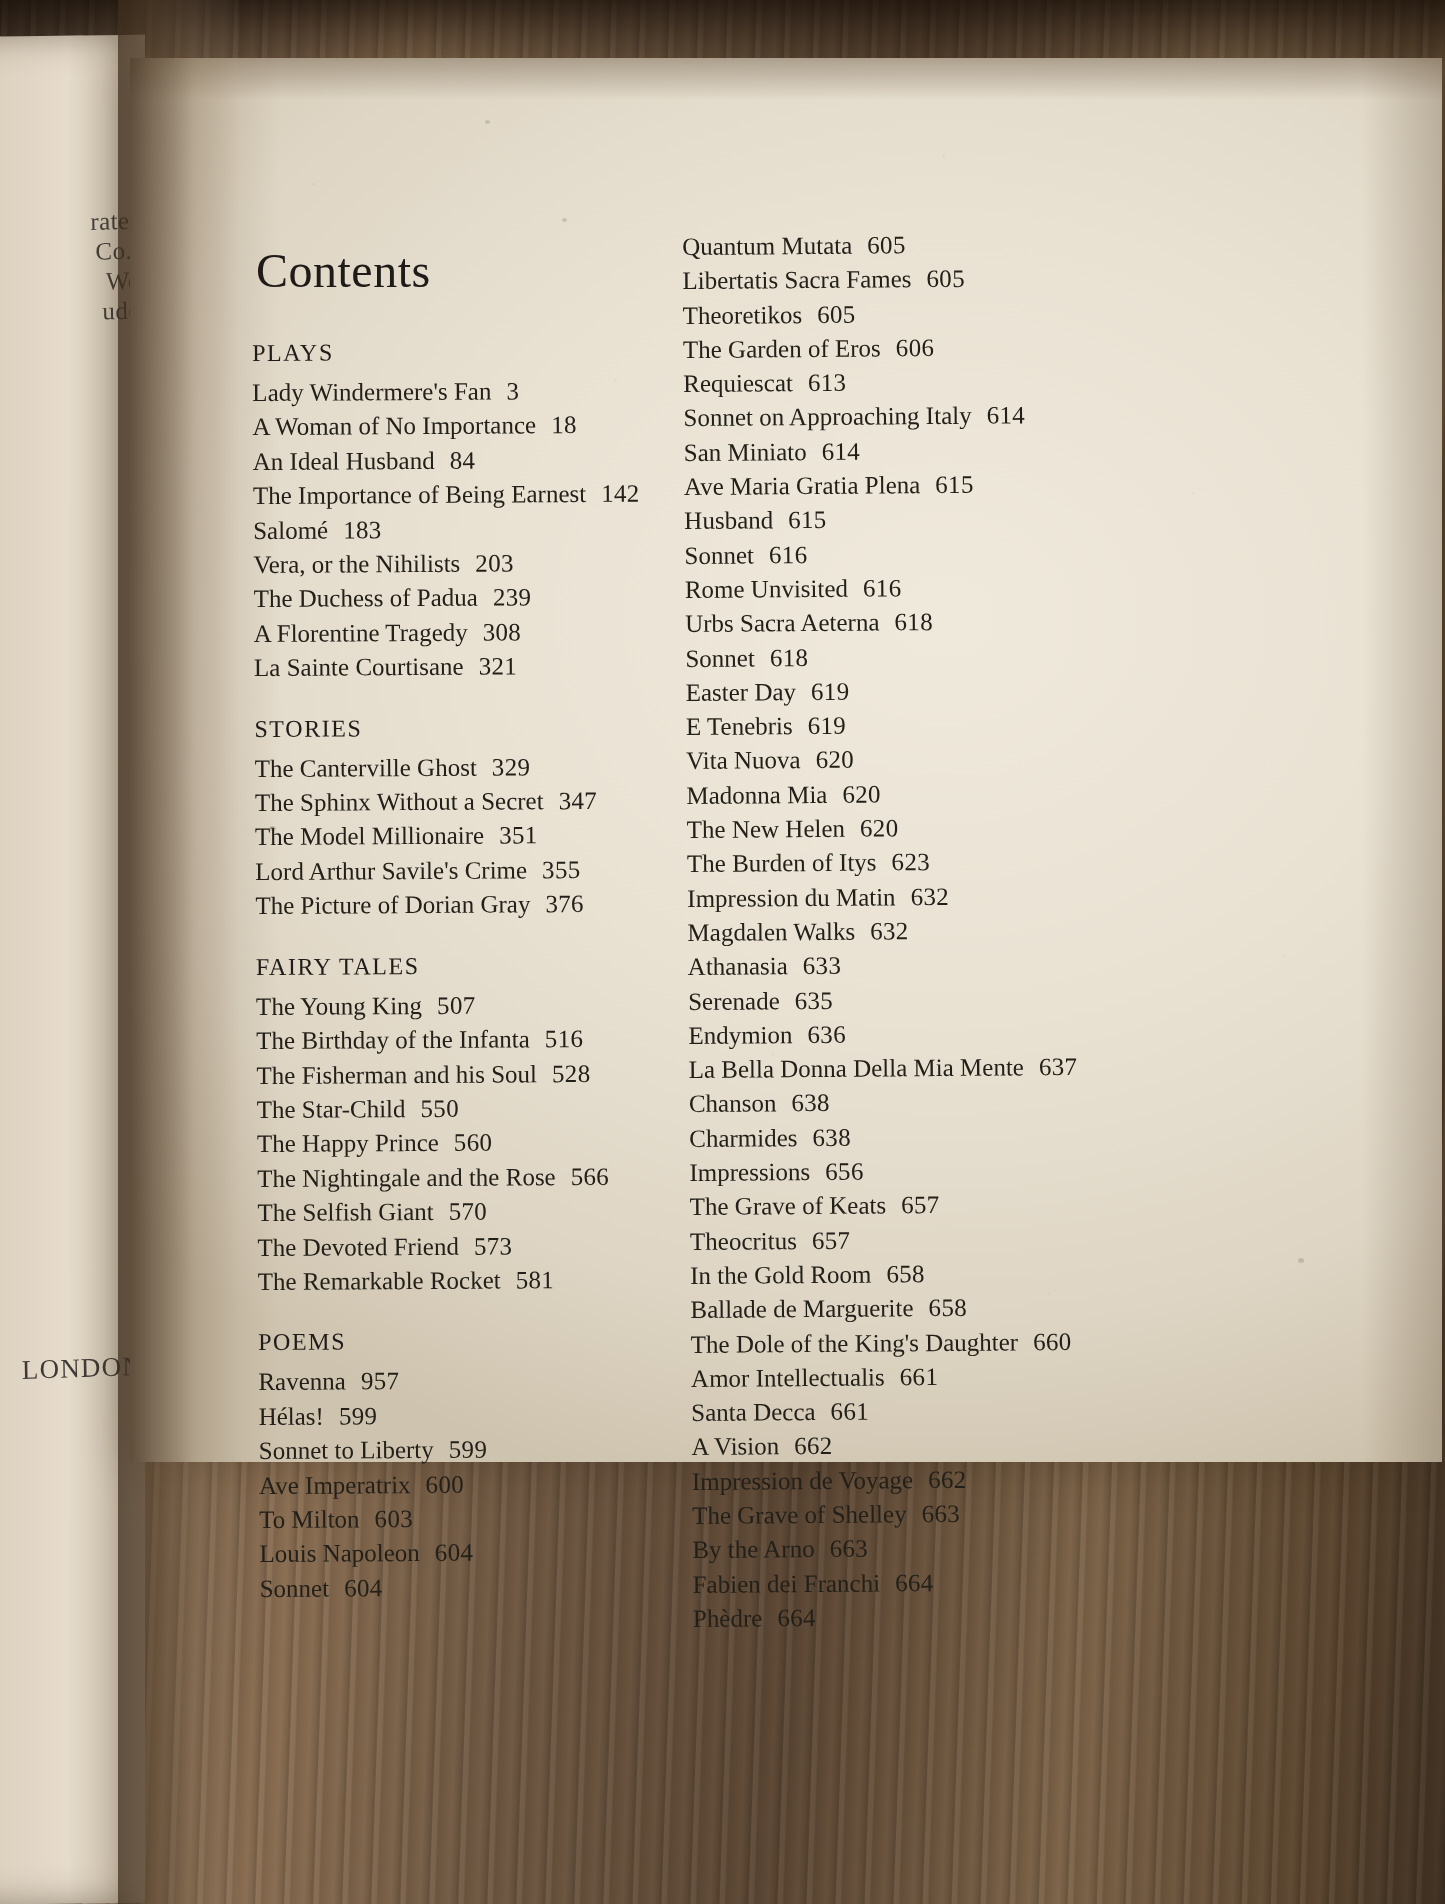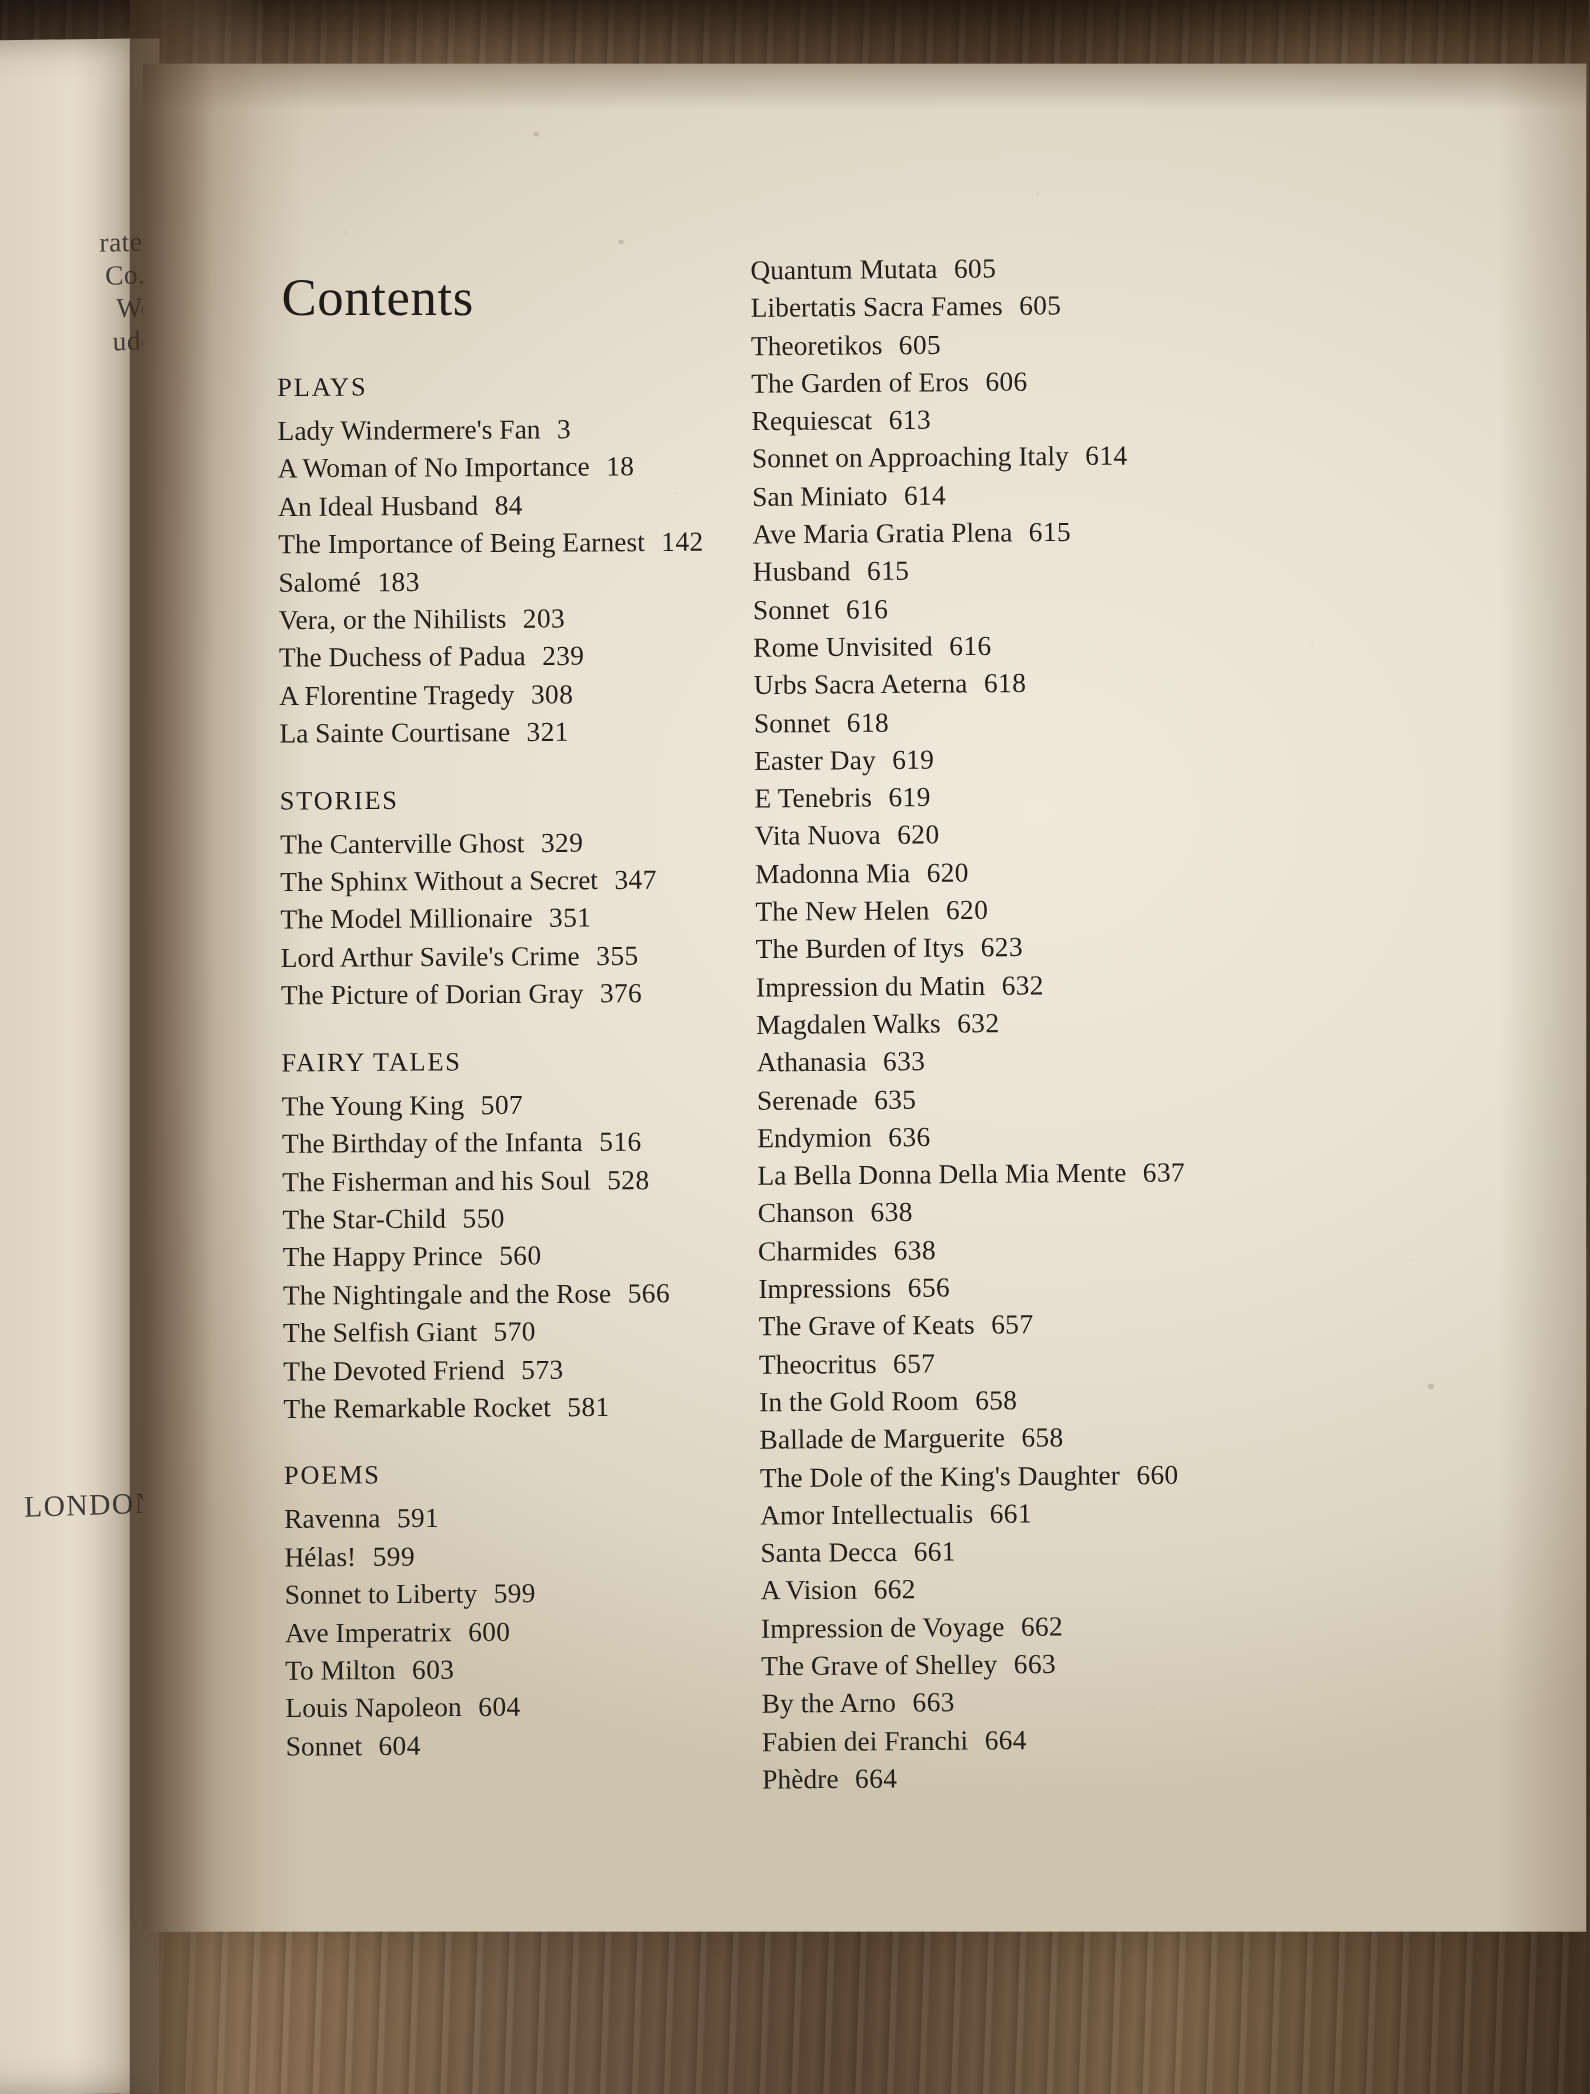--- a/index.html
+++ b/index.html
@@ -95,21 +95,21 @@
     pointer-events: none;
     z-index: 6;
   }
 
   
   .recto {
     position: absolute;
     left: 130px;
     top: 58px;
     width: 1312px;
-    height: 1698px;
+    height: 1404px;
     background:
       radial-gradient(ellipse 1100px 900px at 62% 40%, #efe9dc 0%, #e9e2d3 44%, #ded5c4 78%, #cec3ae 100%);
     box-shadow: 0 0 44px rgba(40,28,16,0.28);
   }
   .recto-top-edge {
     position: absolute;
     left: 0; right: 0; top: 0;
     height: 42px;
     background: linear-gradient(180deg, rgba(90,70,48,0.40), rgba(90,70,48,0));
   }
@@ -262,21 +262,21 @@
           <div class="entry"><span>The Star-Child</span><span class="page-no">550</span></div>
           <div class="entry"><span>The Happy Prince</span><span class="page-no">560</span></div>
           <div class="entry"><span>The Nightingale and the Rose</span><span class="page-no">566</span></div>
           <div class="entry"><span>The Selfish Giant</span><span class="page-no">570</span></div>
           <div class="entry"><span>The Devoted Friend</span><span class="page-no">573</span></div>
           <div class="entry"><span>The Remarkable Rocket</span><span class="page-no">581</span></div>
         </div>
 
         <div class="section">
           <div class="section-heading">POEMS</div>
-          <div class="entry"><span>Ravenna</span><span class="page-no">591</span></div>
+          <div class="entry"><span>Ravenna</span><span class="page-no">957</span></div>
           <div class="entry"><span>Hélas!</span><span class="page-no">599</span></div>
           <div class="entry"><span>Sonnet to Liberty</span><span class="page-no">599</span></div>
           <div class="entry"><span>Ave Imperatrix</span><span class="page-no">600</span></div>
           <div class="entry"><span>To Milton</span><span class="page-no">603</span></div>
           <div class="entry"><span>Louis Napoleon</span><span class="page-no">604</span></div>
           <div class="entry"><span>Sonnet</span><span class="page-no">604</span></div>
         </div>
       </div>
 
       <div class="col col-right">

